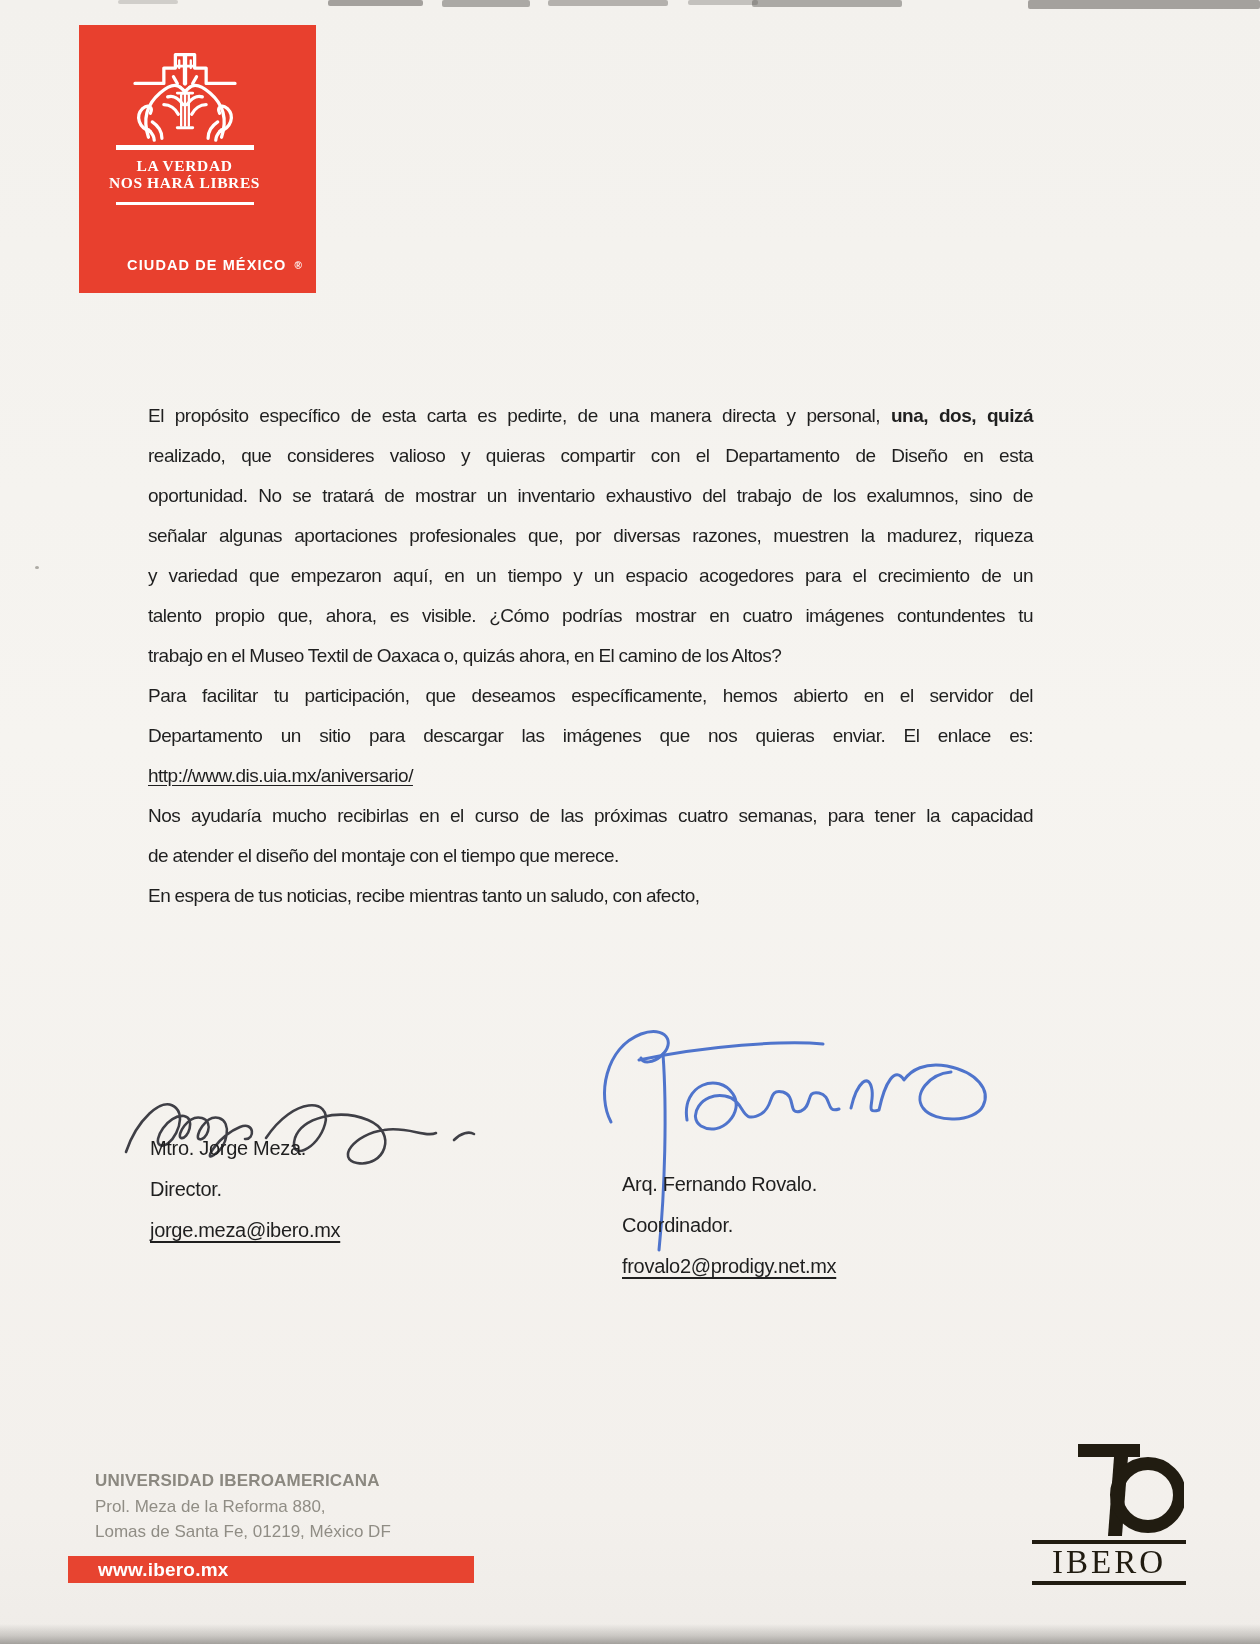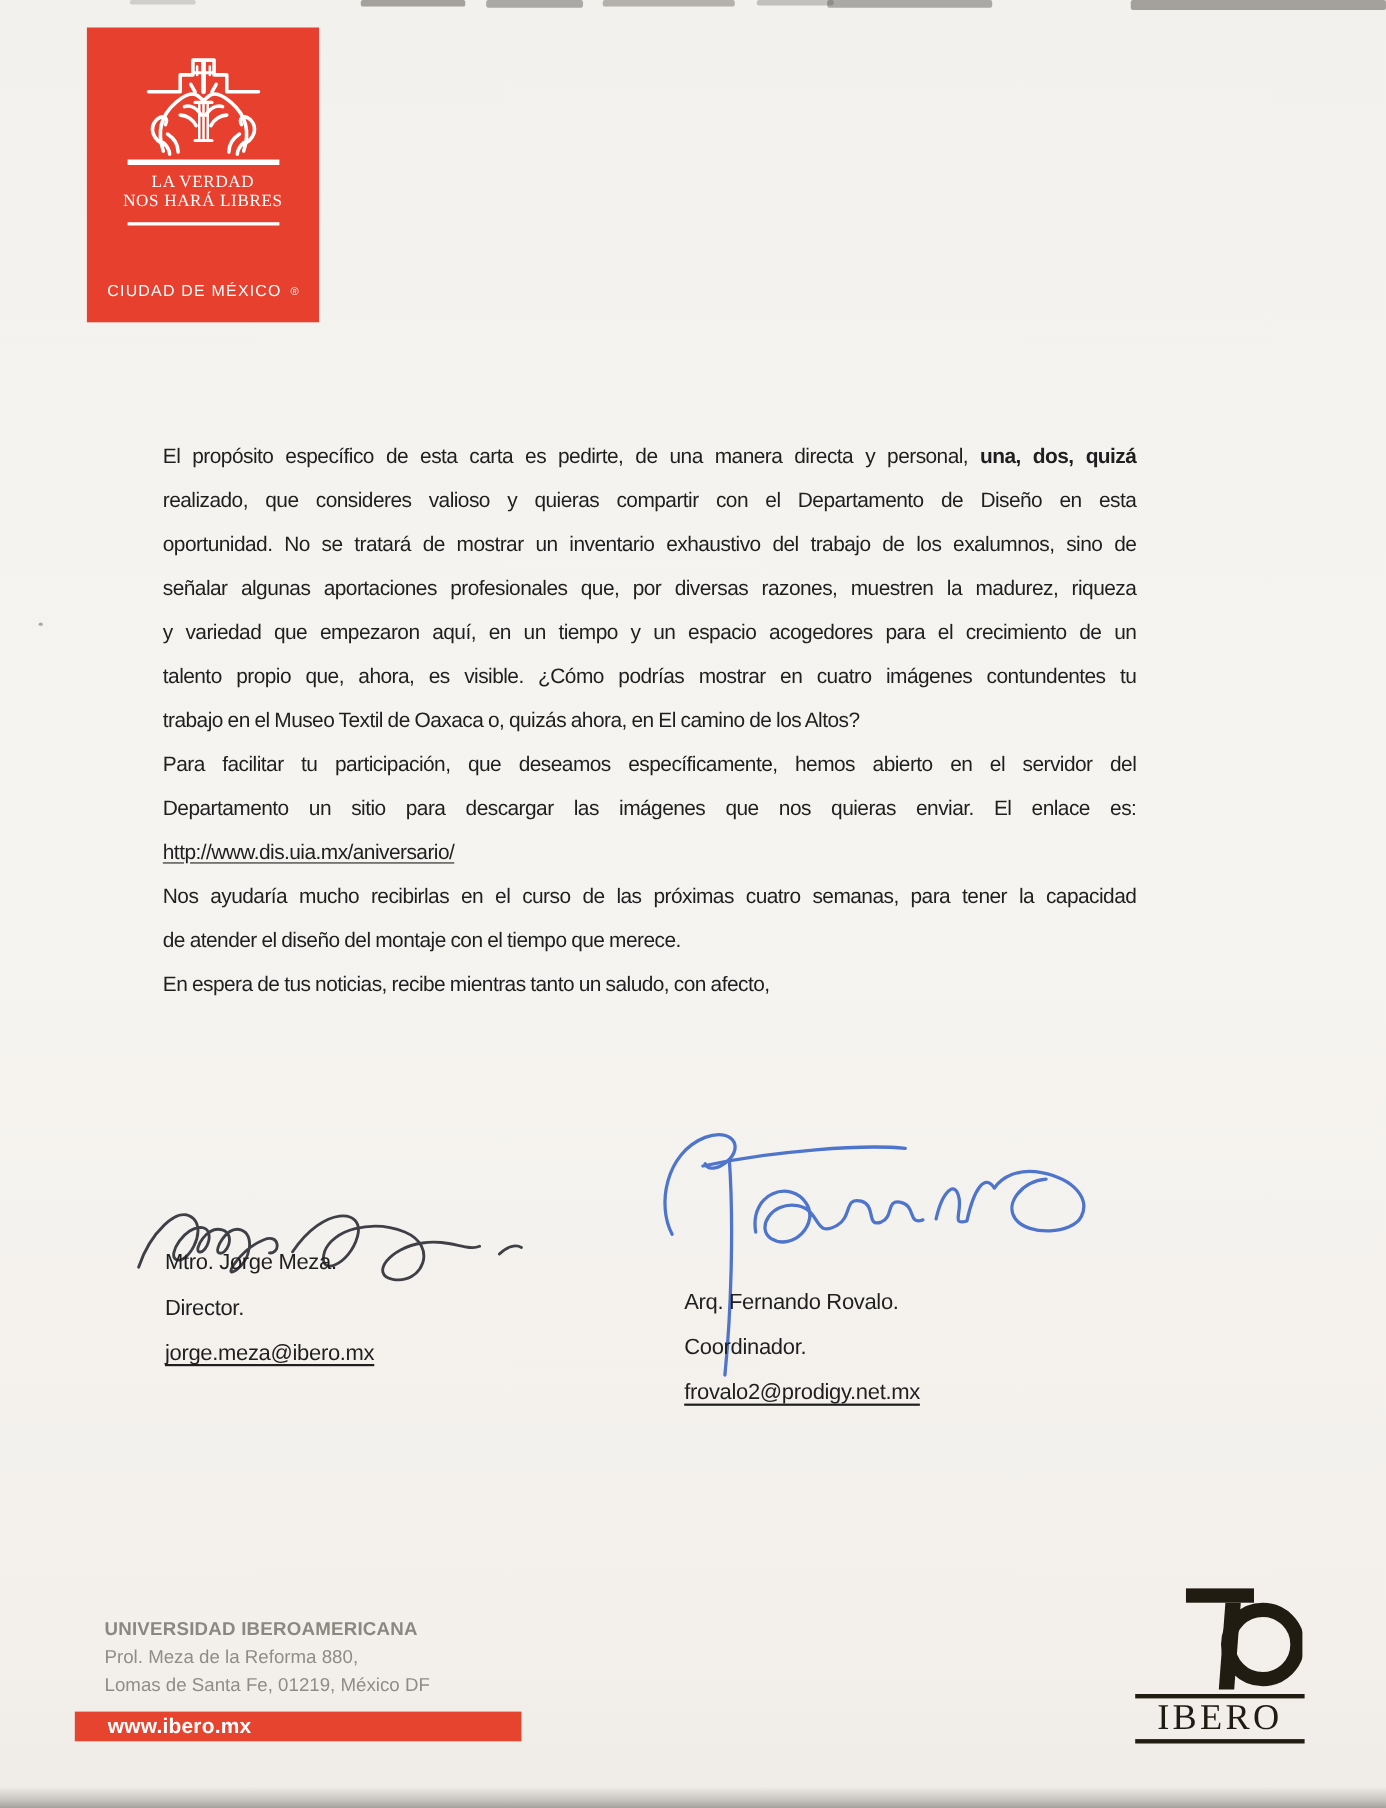--- a/index.html
+++ b/index.html
@@ -6,32 +6,32 @@
   body{background:#d8d6d2;font-family:"Liberation Sans", sans-serif;}
   .page{position:relative;width:1260px;height:1644px;margin:0 auto;overflow:hidden;
         background:linear-gradient(180deg,#f3f1ed 0%,#f6f4f0 45%,#f3f0ec 92%,#efece8 100%);}
   
   .smudge{position:absolute;top:0;border-radius:2px;background:#55524e;}
   .bottom-band{position:absolute;left:0;right:0;bottom:0;height:20px;
         background:linear-gradient(180deg,rgba(170,167,163,0) 0%,rgba(170,167,163,.55) 60%,#a3a09c 100%);}
   .speck{position:absolute;width:4px;height:3px;border-radius:50%;background:#9a9791;opacity:.8;}
 
   
-  .logo-block{position:absolute;left:79px;top:25px;width:211px;height:268px;background:#e8402e;}
+  .logo-block{position:absolute;left:79px;top:25px;width:237px;height:268px;background:#e8402e;font-weight:bold;}
   .crest{position:absolute;left:26px;top:20px;width:160px;height:100px;}
   .lh-rule{position:absolute;left:37px;width:138px;background:#ffffff;}
   .rule-a{top:120px;height:5px;}
   .rule-b{top:177px;height:3px;}
   .motto{position:absolute;left:0;top:132px;width:211px;text-align:center;color:#fff;
          font-family:"Liberation Serif",serif;font-size:15.5px;line-height:17px;letter-spacing:.6px;}
   .uni{position:absolute;left:0;top:186px;width:211px;text-align:center;color:#fff;
        font-family:"Liberation Serif",serif;font-size:23px;line-height:21px;}
   .uni .l2{font-size:22px;letter-spacing:-.4px;}
   .city{position:absolute;left:0;top:232px;width:211px;text-align:center;color:#fff;
-        font-size:14.5px;letter-spacing:1.1px;}
+        font-size:14.5px;letter-spacing:1.1px;padding-left:30px;}
   .city .reg{font-size:10px;letter-spacing:0;margin-left:8px;vertical-align:1px;}
 
   
   .body-text{position:absolute;left:148px;top:396px;width:885px;color:#1f1f1f;
              font-size:19px;letter-spacing:-.5px;word-spacing:-.5px;}
   .bline{height:40px;line-height:40px;text-align:justify;text-align-last:justify;white-space:nowrap;}
   .bline.end{text-align:left;text-align-last:left;}
   .bline .b{font-weight:bold;}
   .ulink{text-decoration:underline;text-underline-offset:3px;color:#1f1f1f;}
 

